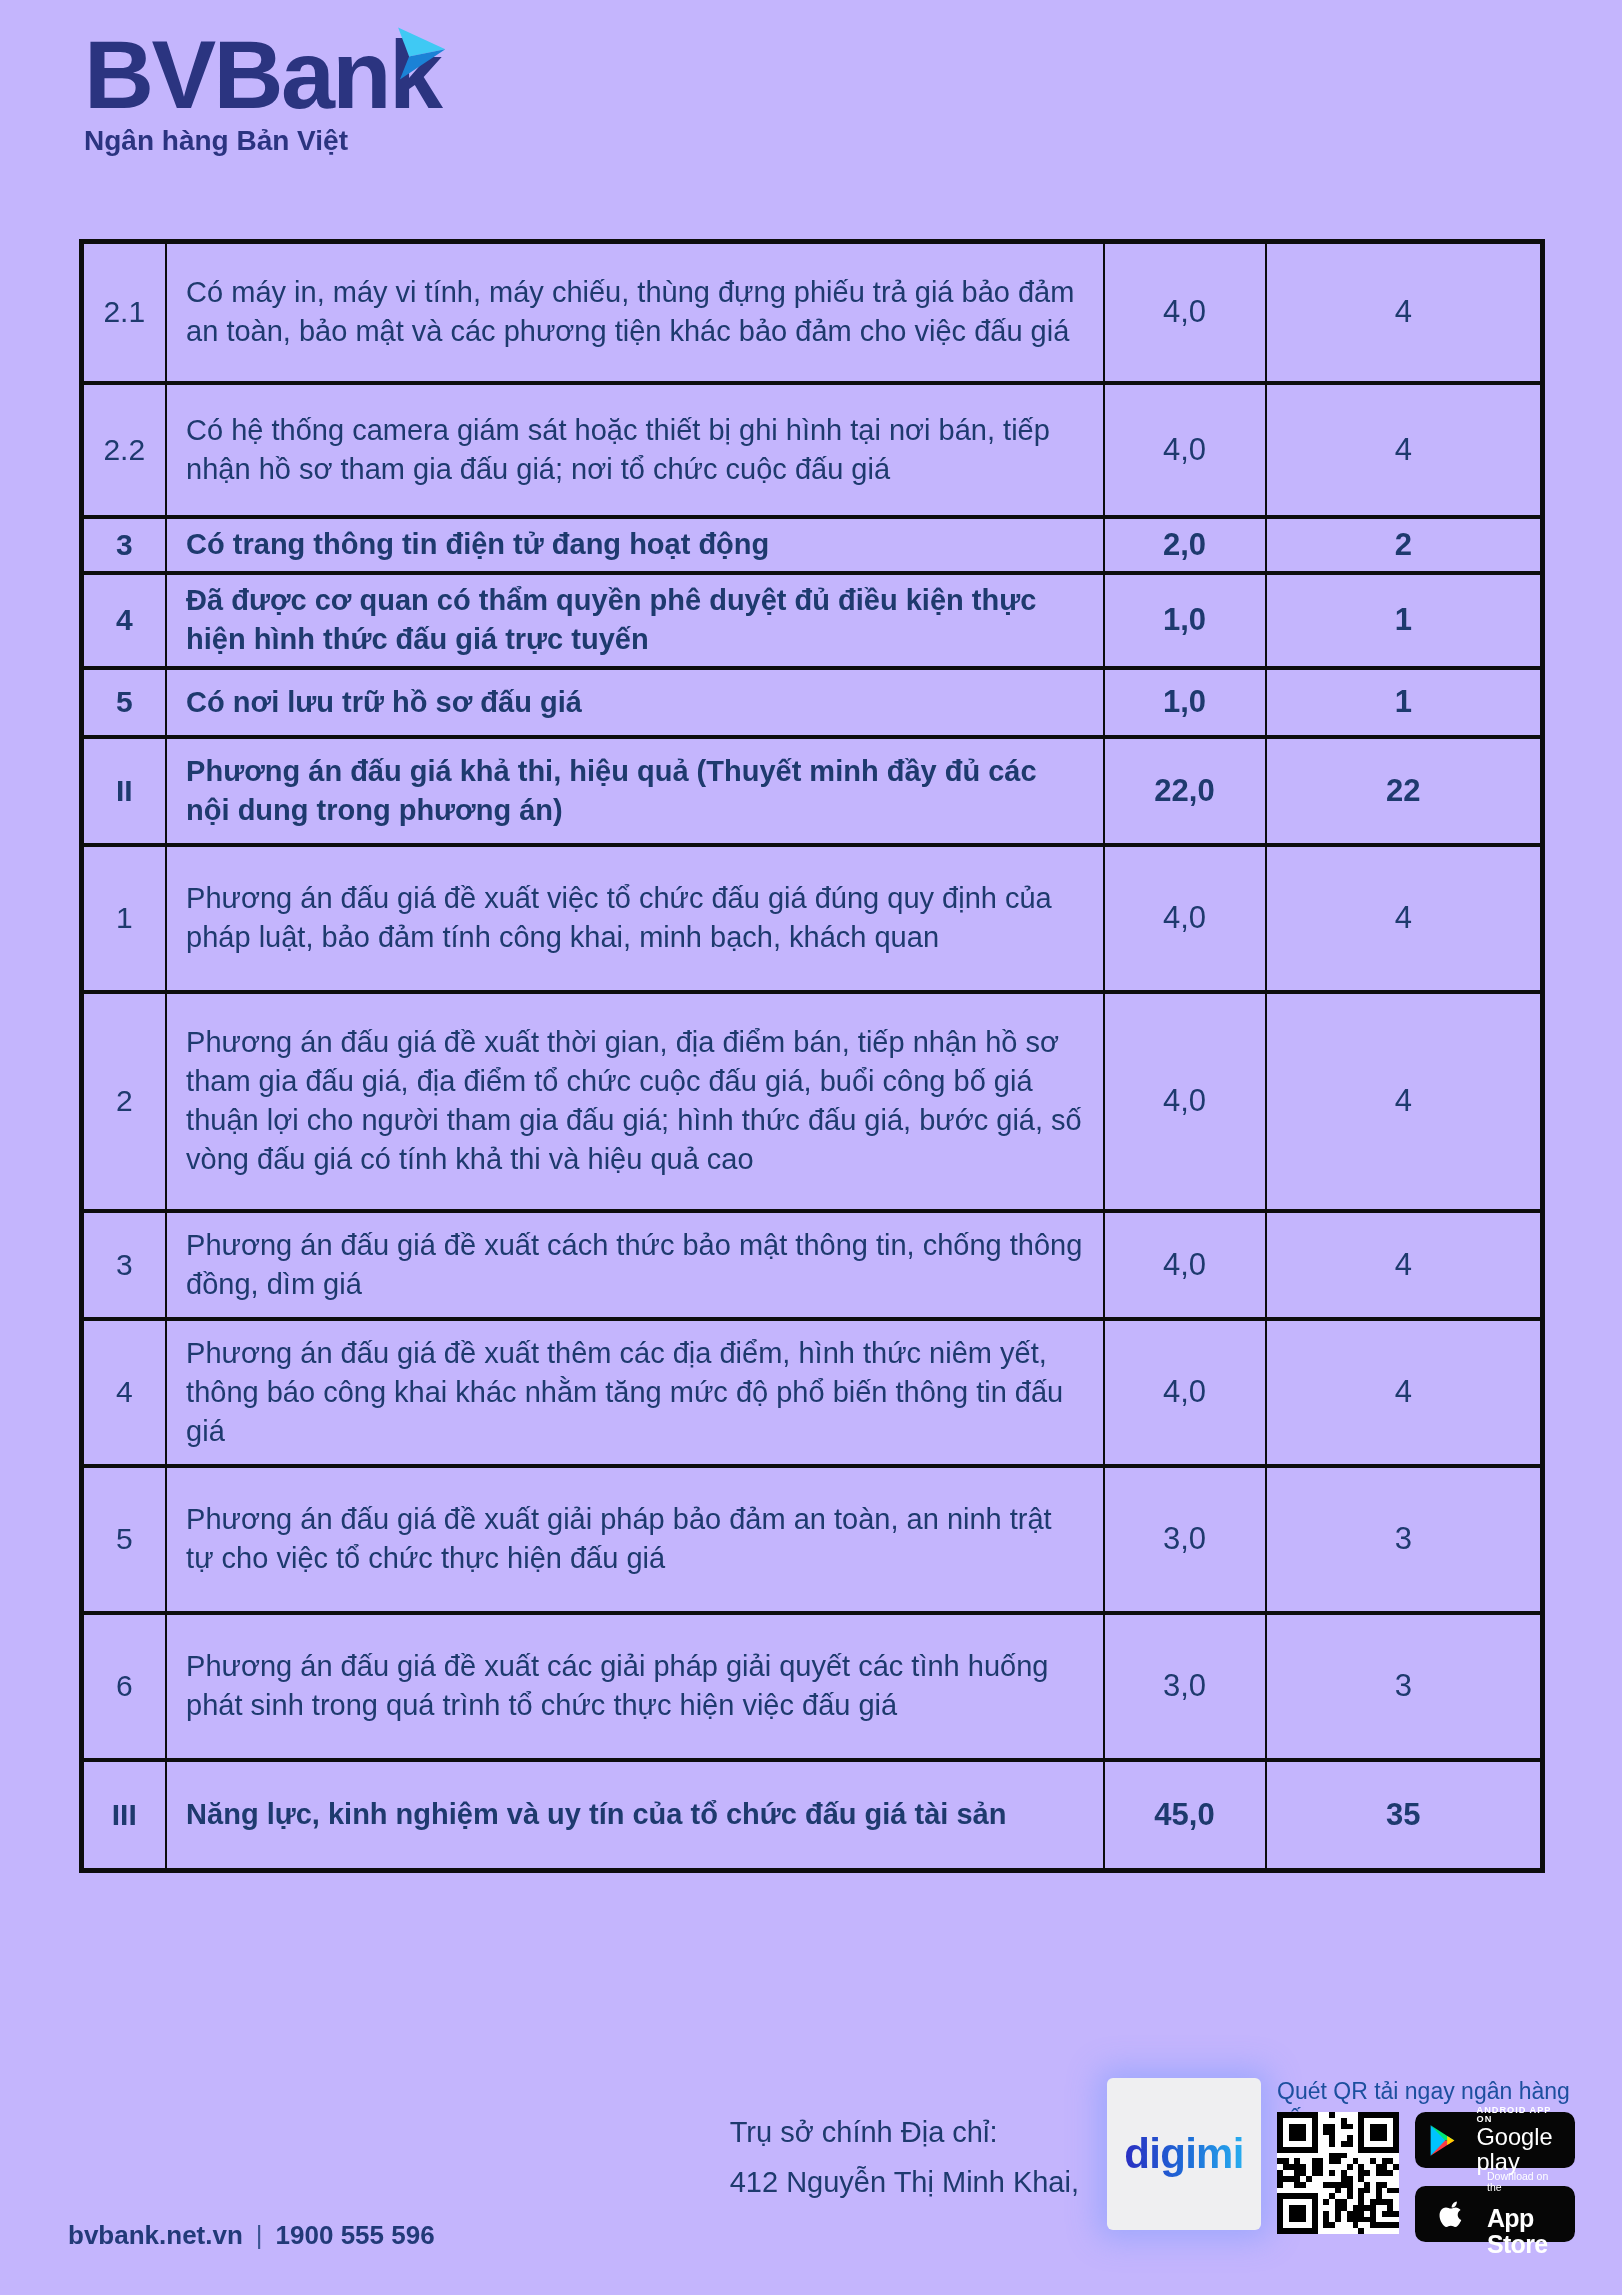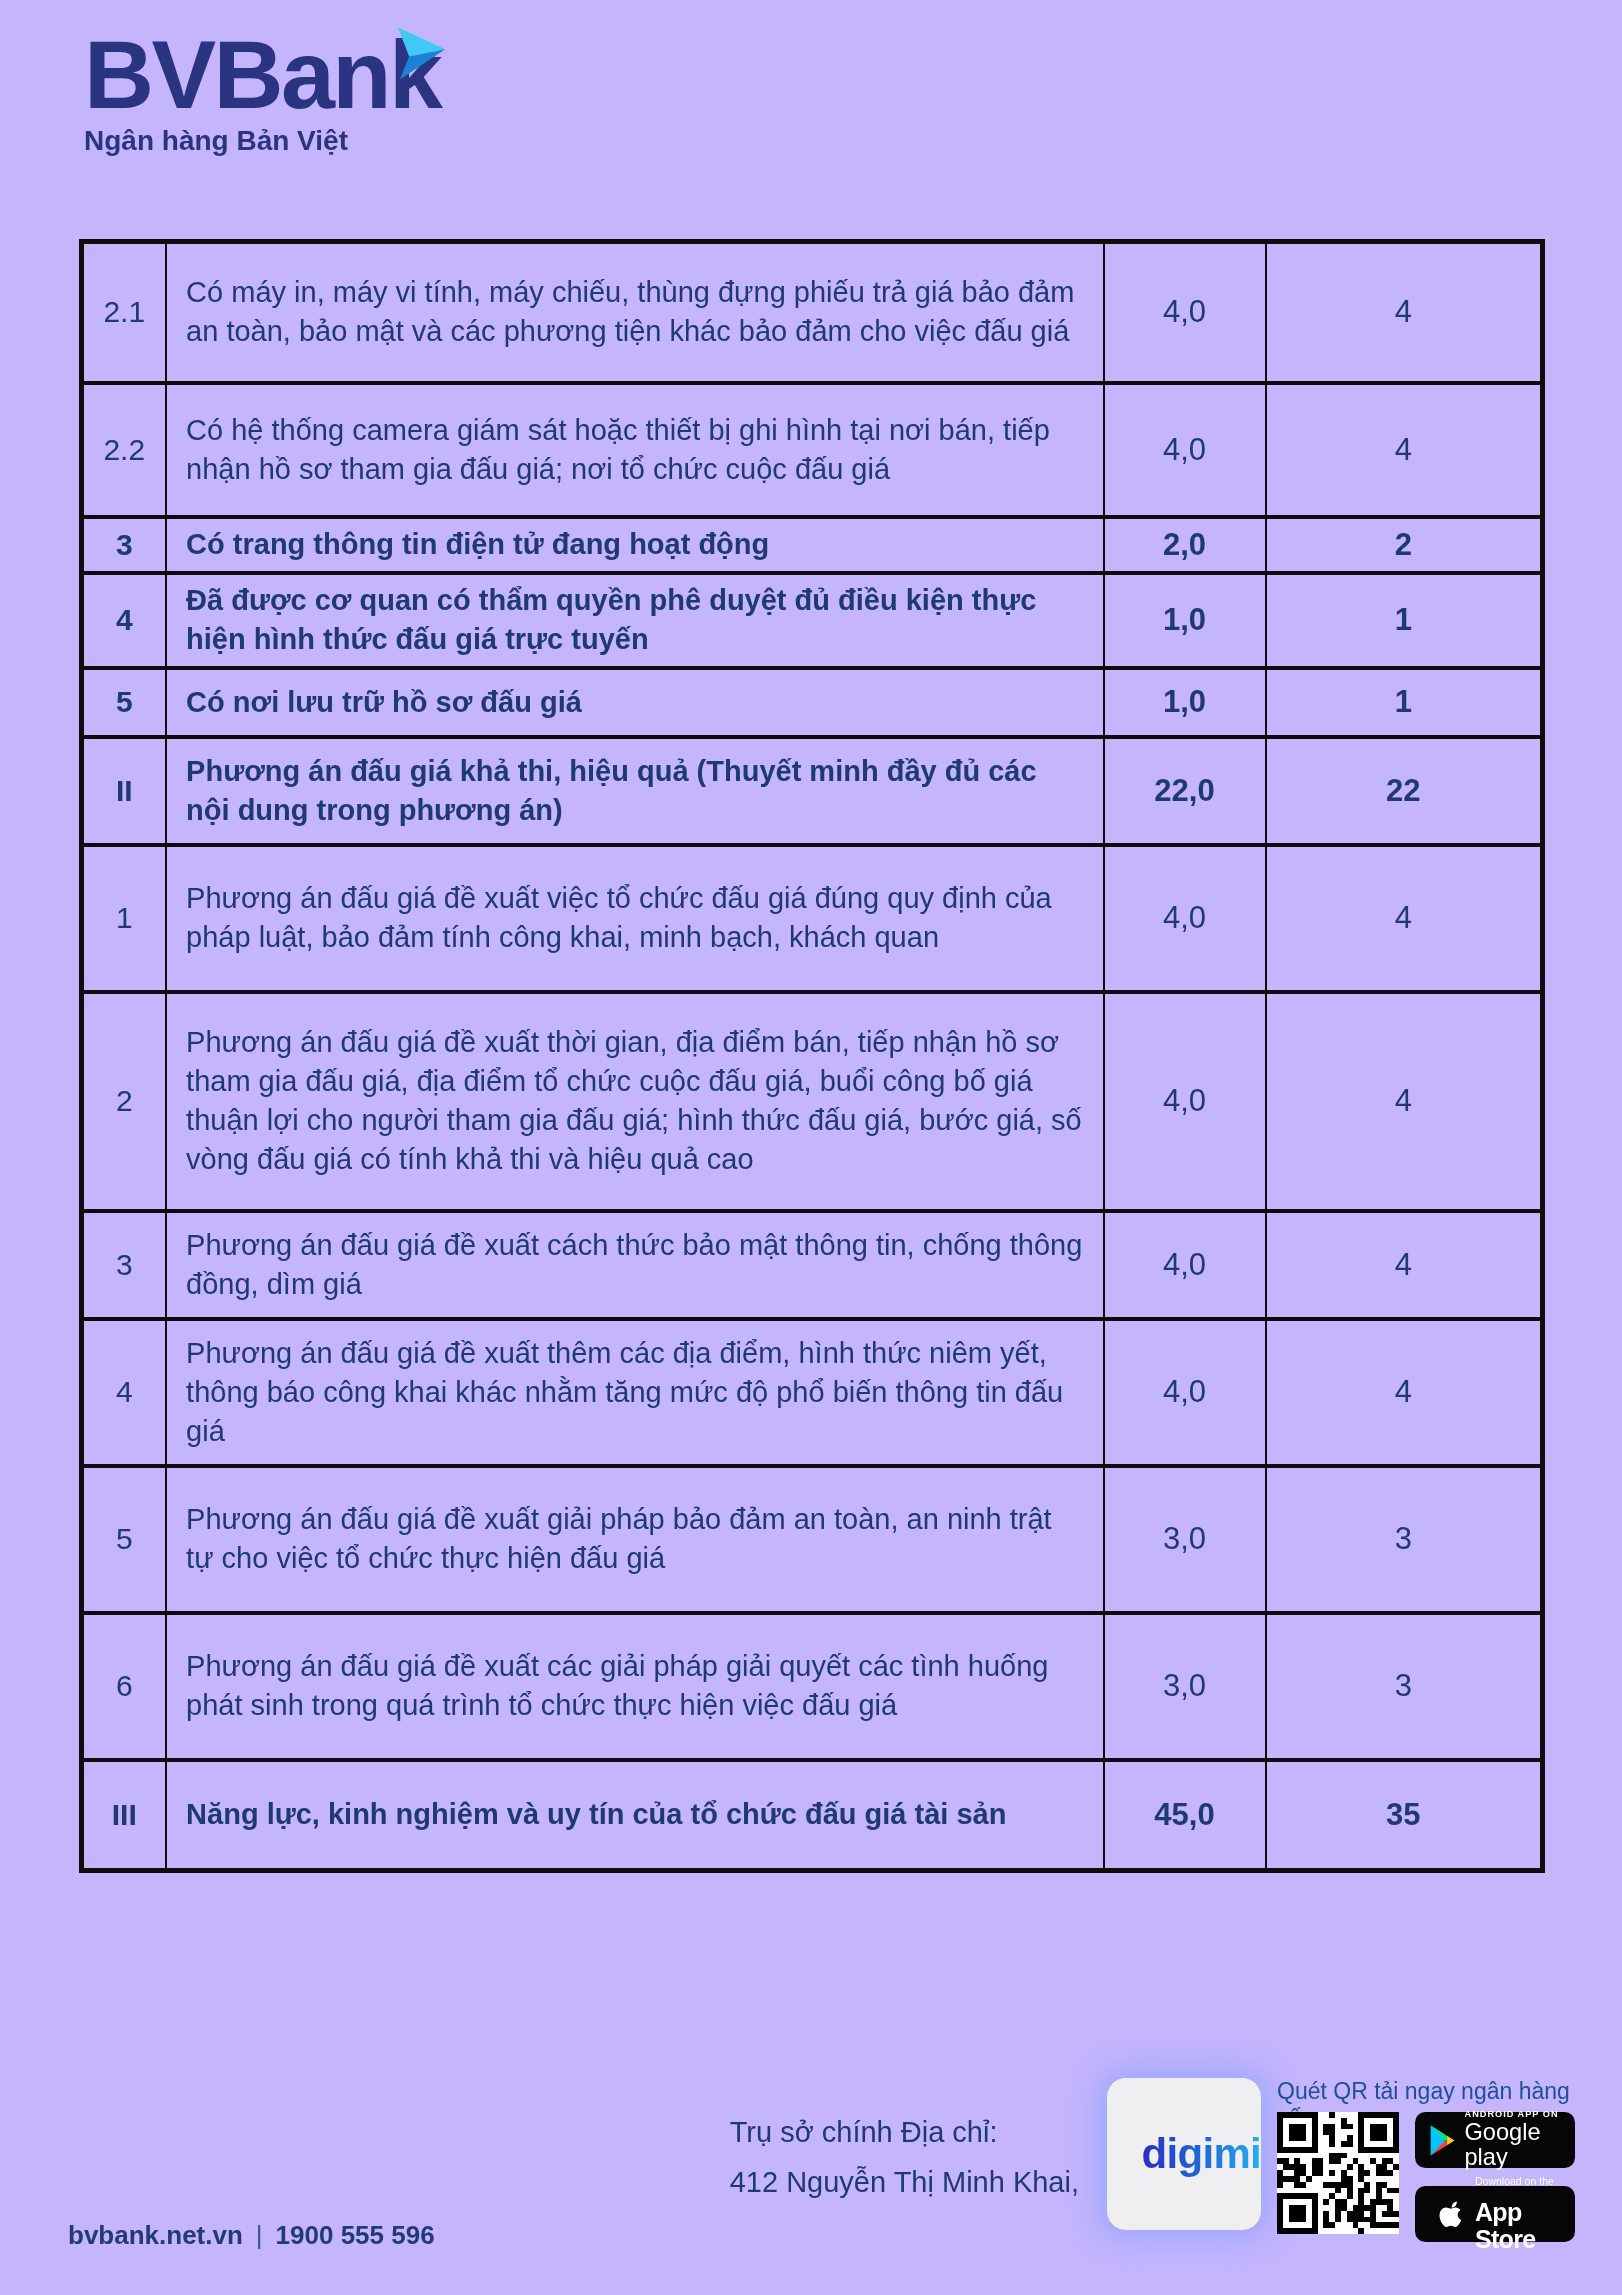--- a/index.html
+++ b/index.html
@@ -57,43 +57,43 @@
   }
   .footer-left .sep { font-weight:400; margin:0 13px; color:#3a5391; }
 
   .address {
     position:absolute; right:544px; top:2107px; text-align:left;
     font-size:29px; color:#1e3a6e; line-height:50px;
   }
 
   .digimi-card {
     position:absolute; left:1107px; top:2078px; width:154px; height:152px;
-    background:#efeff1; border-radius:19px;
+    background:#efeff1; border-radius:6px;
     box-shadow:0 0 30px 9.2px rgba(110,150,255,0.42);
-    display:flex; align-items:center; justify-content:flex-end;
+    display:flex; align-items:center; justify-content:center;
   }
   .digimi-word {
     font-size:42px; font-weight:700; letter-spacing:-0.7px;
     background:linear-gradient(90deg,#2a2ec2 0%,#1e6fd8 55%,#27aef0 100%);
     -webkit-background-clip:text; background-clip:text; color:transparent;
   }
 
   .qr-caption {
     position:absolute; left:1277px; top:2078px; width:314px;
     font-size:23px; color:#1c4f9e;
   }
   .qr-box {
     position:absolute; left:1277px; top:2112px; width:122px; height:122px; background:#fff;
   }
   .qr-box svg { display:block; }
 
   .badge {
     position:absolute; left:1415px; width:160px; height:56px;
     background:#060606; border-radius:10.5px; color:#ffffff;
-    display:flex; align-items:center; padding:0 10.5px; gap:6px;
+    display:flex; align-items:center; padding:0 10.5px; gap:18px;
   }
   .badge-gp { top:2112px; }
   .badge-as { top:2186px;padding-left:21px; }
   .badge .icon { width:33px; height:33px; flex:0 0 auto; }
   .badge-lines { display:flex; flex-direction:column; justify-content:center; line-height:1.05; }
   .badge-gp .t-small { font-size:9.2px; letter-spacing:1px; font-weight:700; }
   .badge-gp .t-big   { font-size:23.6px; font-weight:400; letter-spacing:0px; }
   .badge-as .t-small { font-size:10.5px; font-weight:400; }
   .badge-as .t-big   { font-size:25px; font-weight:700; letter-spacing:-0.7px;margin-top:12px; }
 </style>

